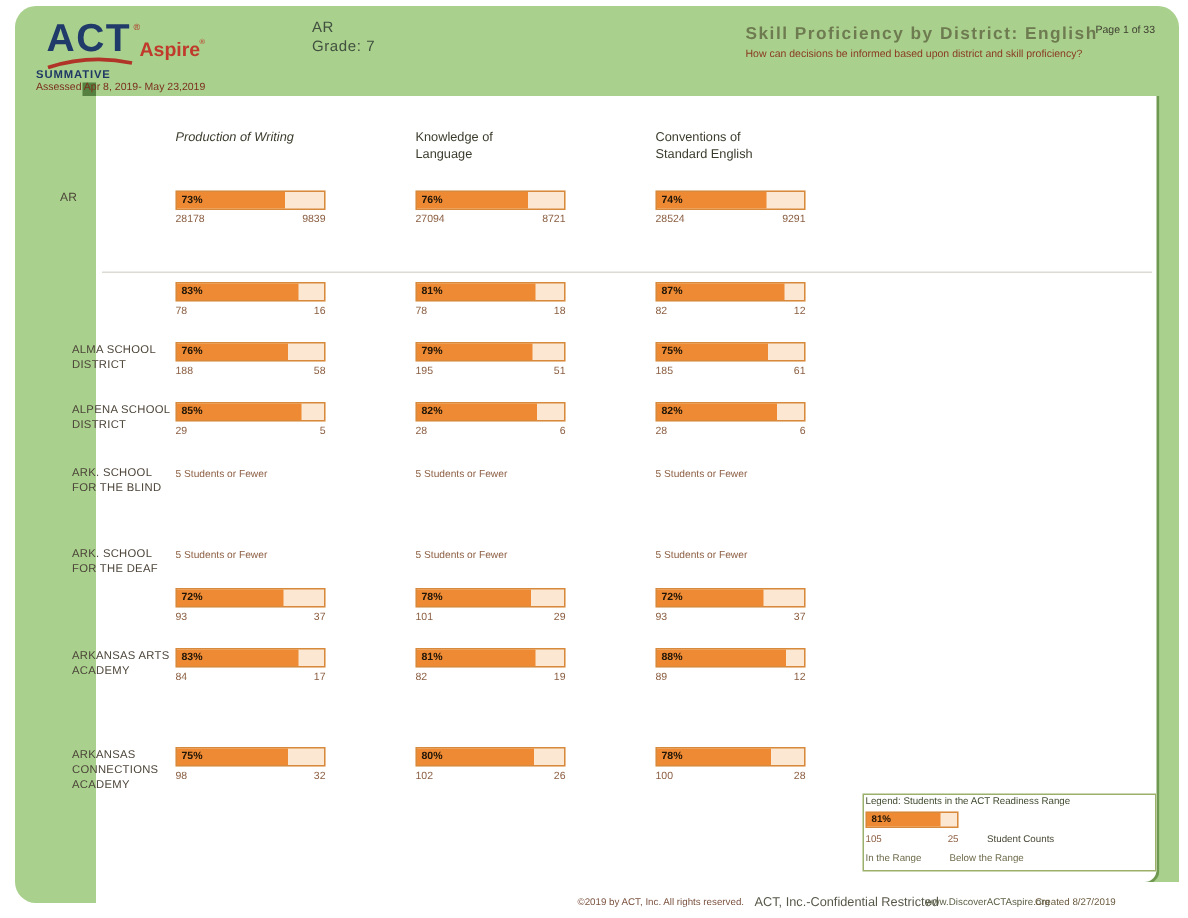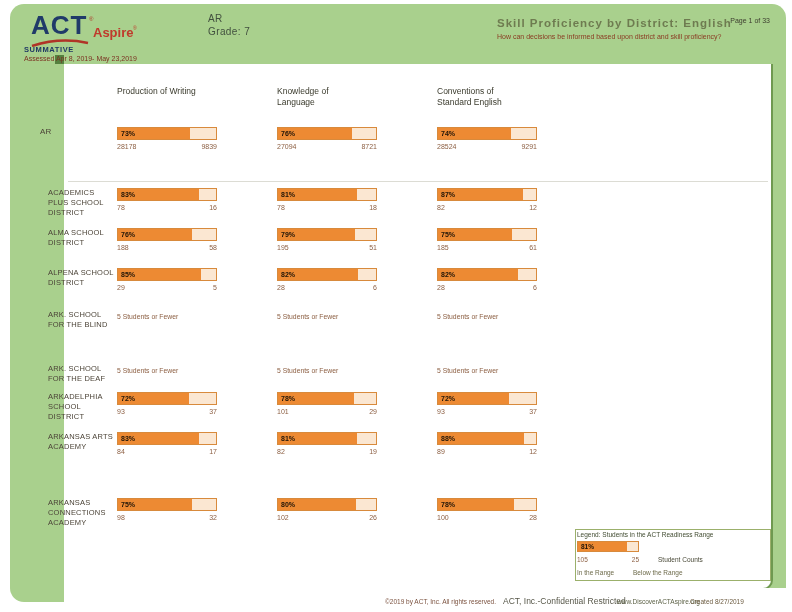--- a/index.html
+++ b/index.html
@@ -19,21 +19,21 @@
   .summative{position:absolute;left:24px;top:45px;font-size:7.5px;font-weight:bold;color:#1f3864;letter-spacing:.6px;text-align:center;}
   .assessed{position:absolute;left:24px;top:55px;font-size:7px;color:#7b3020;}
   .hdr-state{position:absolute;left:208px;top:13px;font-size:10px;color:#42503f;letter-spacing:.4px;}
   .hdr-grade{position:absolute;left:208px;top:26px;font-size:10px;color:#42503f;letter-spacing:.4px;}
   .hdr-title{position:absolute;left:497px;top:17px;font-size:11.5px;font-weight:bold;color:#6e7b50;letter-spacing:1px;}
   .hdr-subtitle{position:absolute;left:497px;top:32px;width:250px;font-size:7px;line-height:1.3;color:#8a3a22;}
   .hdr-page{position:absolute;left:660px;top:17px;width:110px;text-align:right;font-size:7px;color:#3d3d2f;}
 
   
   .col-hdr{position:absolute;top:86px;font-size:8.5px;color:#3b3b2d;line-height:1.3;width:84px;}
-  .col-hdr.c0{left:117px;width:120px;}
+  .col-hdr.c0{left:117px;width:120px;font-style:italic;}
   .col-hdr.c1{left:277px;}
   .col-hdr.c2{left:437px;}
 
   .sep-line{position:absolute;left:68px;top:181px;width:700px;height:1px;background:#dcdcd4;}
 
   
   .row{position:absolute;left:0;width:792px;height:44px;}
   .row-label{position:absolute;left:48px;top:0;width:66px;font-size:7.5px;line-height:1.35;color:#4c4438;letter-spacing:.2px;}
   .row-label.state{left:40px;font-size:8px;}
   .cell{position:absolute;top:0;width:100px;}
@@ -124,21 +124,20 @@
             <div class="bar-fill" style="width: 74%;"></div>
             <div class="bar-pct">74%</div>
           </div>
           <div class="counts">
             <span>28524</span>
             <span>9291</span>
           </div>
         </div>
       </div>
       <div class="row" style="top: 188px;">
-        <div class="row-label">ACADEMICS PLUS SCHOOL DISTRICT</div>
         <div class="cell c0">
           <div class="bar">
             <div class="bar-fill" style="width: 83%;"></div>
             <div class="bar-pct">83%</div>
           </div>
           <div class="counts">
             <span>78</span>
             <span>16</span>
           </div>
         </div>
@@ -247,21 +246,20 @@
           <div class="suppressed">5 Students or Fewer</div>
         </div>
         <div class="cell c1">
           <div class="suppressed">5 Students or Fewer</div>
         </div>
         <div class="cell c2">
           <div class="suppressed">5 Students or Fewer</div>
         </div>
       </div>
       <div class="row" style="top: 392px;">
-        <div class="row-label">ARKADELPHIA SCHOOL DISTRICT</div>
         <div class="cell c0">
           <div class="bar">
             <div class="bar-fill" style="width: 72%;"></div>
             <div class="bar-pct">72%</div>
           </div>
           <div class="counts">
             <span>93</span>
             <span>37</span>
           </div>
         </div>

